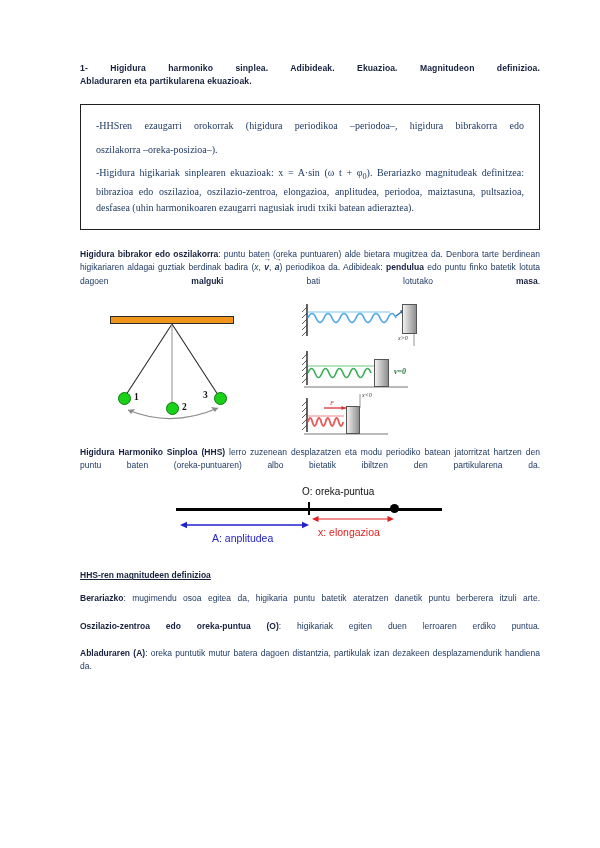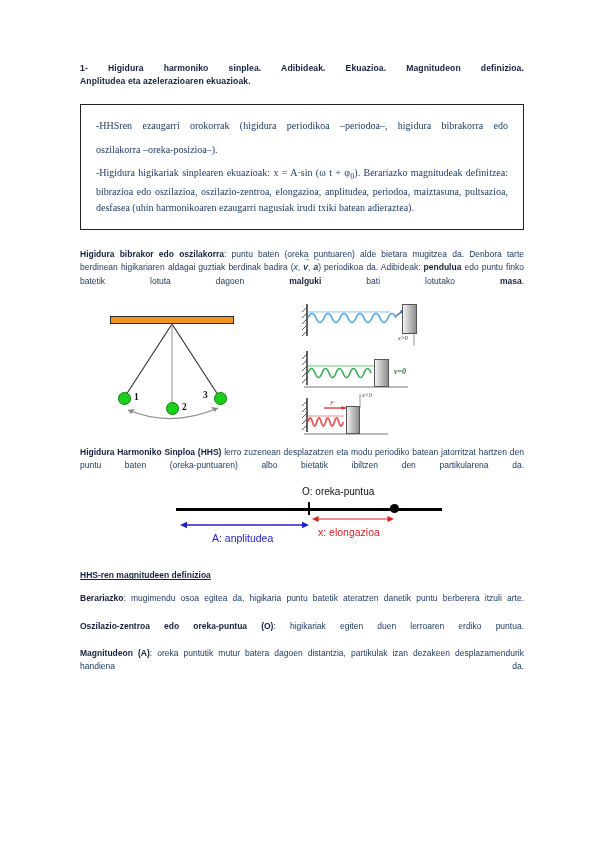--- a/index.html
+++ b/index.html
@@ -10,21 +10,21 @@
     background: #ffffff;
     font-family: "Liberation Sans", sans-serif;
     color: #1a1a2e;
     overflow: hidden;
   }
   .page {
     position: relative;
     width: 600px;
     height: 848px;
     background: #ffffff;
-    padding: 62px 76px 0 80px;
+    padding: 62px 60px 0 80px;
   }
 
   .doc-title {
     font-size: 8.6px;
     font-weight: bold;
     line-height: 1.52;
     text-align: justify;
     color: #16213e;
     letter-spacing: 0.1px;
     margin: 0 0 16px 0;
@@ -135,21 +135,21 @@
     font-size: 10.5px; color: #e02020; white-space: nowrap;
   }
 </style>
 </head>
 <body>
 
 <div class="page">
 
   <div class="doc-title">
     <span class="ln j">1- Higidura harmoniko sinplea. Adibideak. Ekuazioa. Magnitudeon definizioa.</span>
-    <span class="ln">Anplitudea eta azelerazioaren ekuazioak.</span>
+    <span class="ln">Abladuraren eta partikularena ekuazioak.</span>
   </div>
 
   <div class="objectives-box">
     <p class="jfull"><span>-HHSren ezaugarri orokorrak (higidura periodikoa –periodoa–, higidura bibrakorra edo</span></p>
     <p><span>oszilakorra –oreka-posizioa–).</span></p>
     <p class="jfull last"><span>-Higidura higikariak sinplearen ekuazioak: x = A·sin (ω t + φ</span><sub>0</sub><span>). Berariazko magnitudeak definitzea: bibrazioa edo oszilazioa, oszilazio-zentroa, elongazioa, anplitudea, periodoa, maiztasuna, pultsazioa, desfasea (uhin harmonikoaren ezaugarri nagusiak irudi txiki batean adieraztea).</span></p>
   </div>
 
 
   <p class="para jfull"><b>Higidura bibrakor edo oszilakorra</b><span>: puntu baten (oreka puntuaren) alde bietara mugitzea da. Denbora tarte berdinean higikariaren aldagai guztiak berdinak badira (</span><i>x</i><span>, </span><span class="vecwrap"><span class="arw">→</span><span>v</span></span><span>, </span><span class="vecwrap"><span class="arw">→</span><span>a</span></span><span>)</span><span> periodikoa da. Adibideak: </span><b>pendulua</b><span> edo puntu finko batetik lotuta dagoen </span><b>malguki</b><span> bati lotutako </span><b>masa</b><span>.</span></p>
@@ -257,15 +257,15 @@
     <div class="amp-label">A: anplitudea</div>
     <div class="elo-label">x: elongazioa</div>
   </div>
 
   <div class="sec-underline">HHS-ren magnitudeen definizioa</div>
 
   <p class="para jfull"><b>Berariazko</b><span>: mugimendu osoa egitea da, higikaria puntu batetik ateratzen danetik puntu berberera itzuli arte.</span></p>
 
   <p class="para jfull"><b>Oszilazio-zentroa edo oreka-puntua (O)</b><span>: higikariak egiten duen lerroaren erdiko puntua.</span></p>
 
-  <p class="para jfull"><b>Magnitudeon (A)</b><span>: oreka puntutik mutur batera dagoen distantzia, partikulak izan dezakeen desplazamendurik handiena da.</span></p>
+  <p class="para jfull"><b>Abladuraren (A)</b><span>: oreka puntutik mutur batera dagoen distantzia, partikulak izan dezakeen desplazamendurik handiena da.</span></p>
 
 </div>
 
 </body></html>

